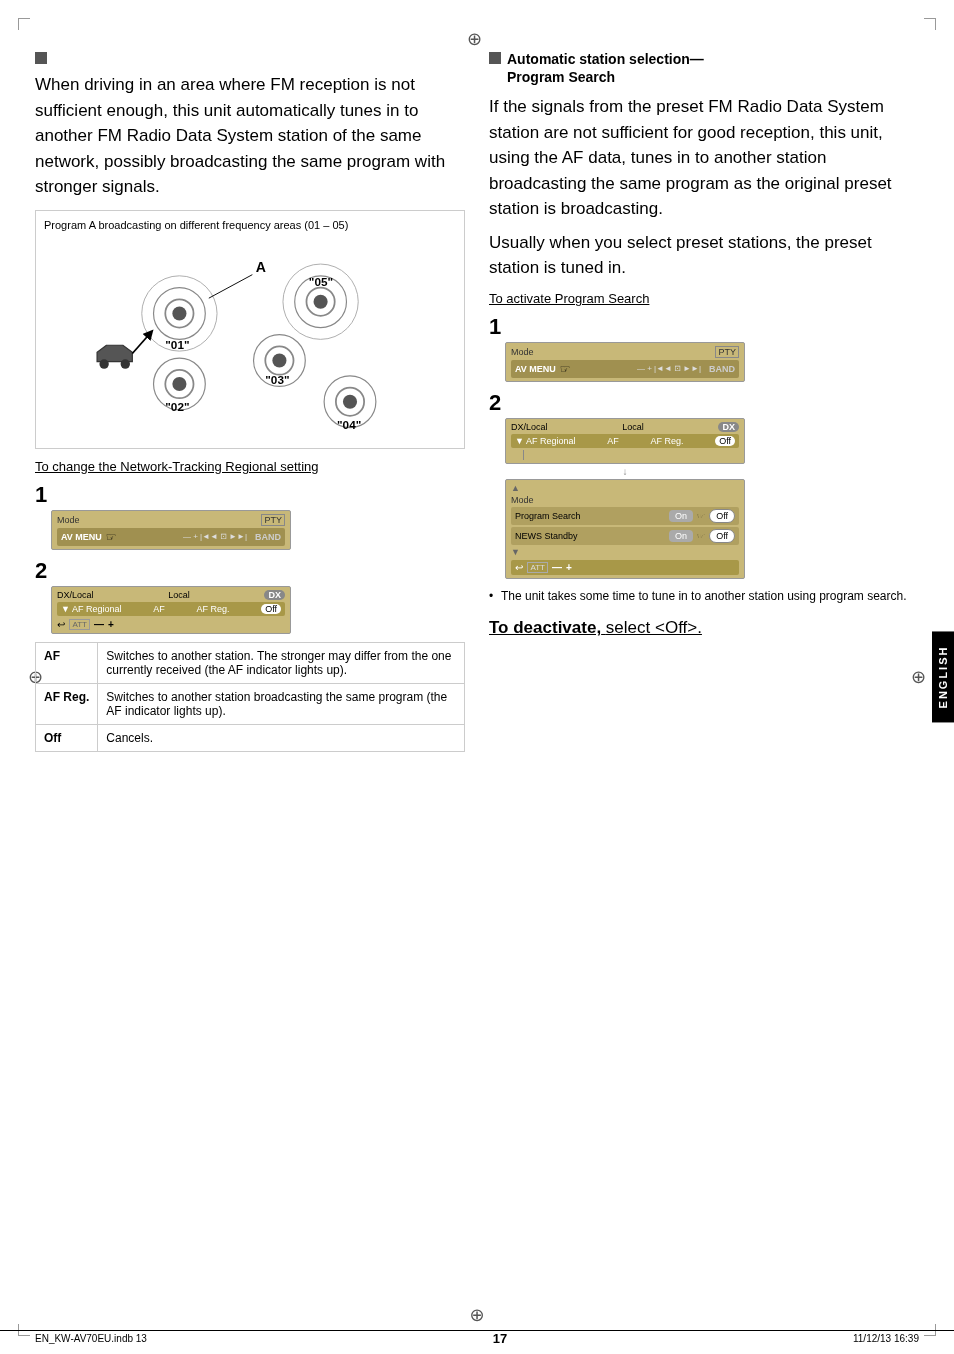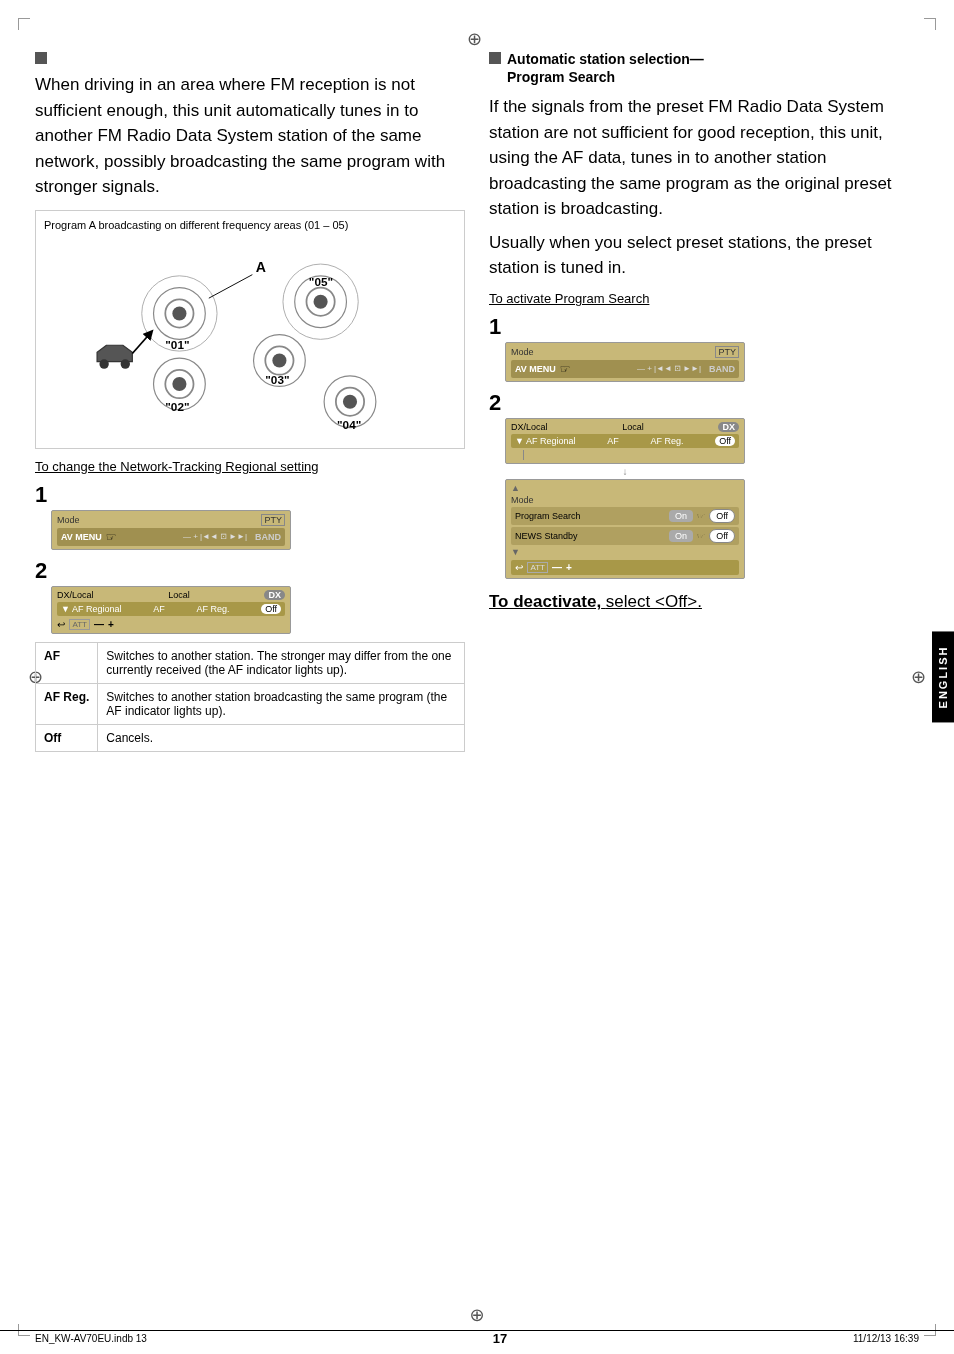--- a/index.html
+++ b/index.html
@@ -477,20 +477,21 @@
           <div style="font-size:9px; color:#666; margin-top:2px;">▼</div>
           <div style="display:flex; align-items:center; gap:4px; margin-top:3px; background:#a89848; padding:2px 4px; border-radius:2px;">
             <span style="font-size:10px; color:#fff;">↩</span>
             <span style="font-size:8px; color:#ddd; border:1px solid #aaa; padding:0 2px;">ATT</span>
             <span style="font-size:10px; color:#fff; font-weight:bold;">—</span>
             <span style="font-size:10px; color:#fff; font-weight:bold;">+</span>
           </div>
         </div>
       </div>
 
+      <div class="bullet-item" style="margin-top:8px;">The unit takes some time to tune in to another station using program search.</div>
 
       <div class="body-text" style="margin-top:10px;text-decoration:underline;">
         <span class="bold">To deactivate,</span>
         <span>select &lt;Off&gt;.</span>
       </div>
 
     </div>
   </div>
 </div>
 

